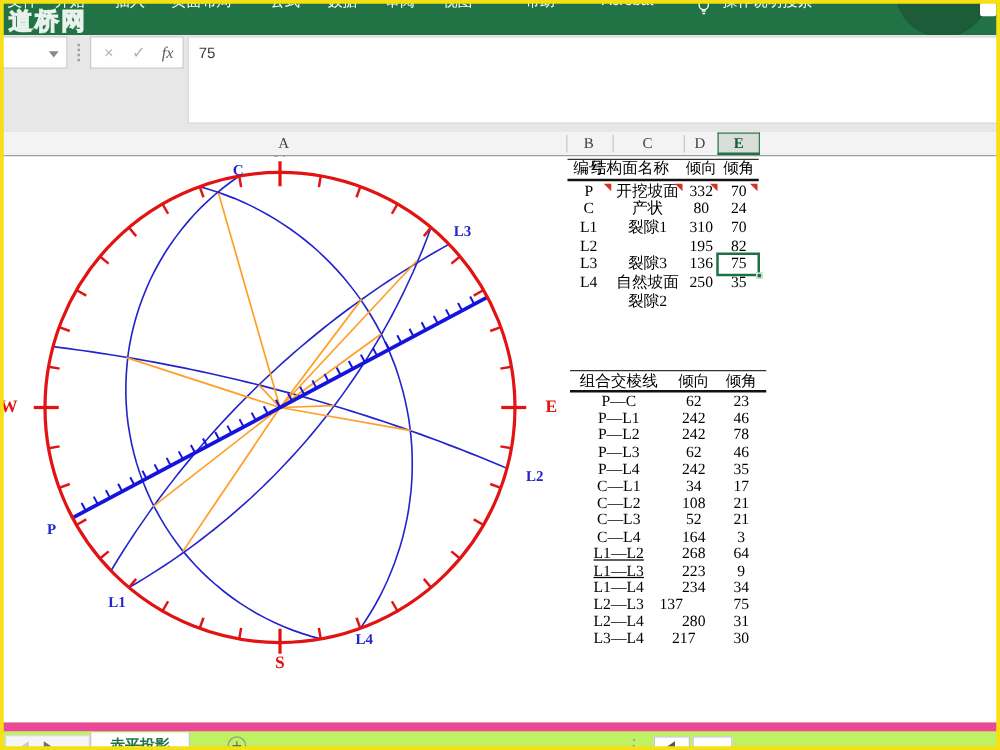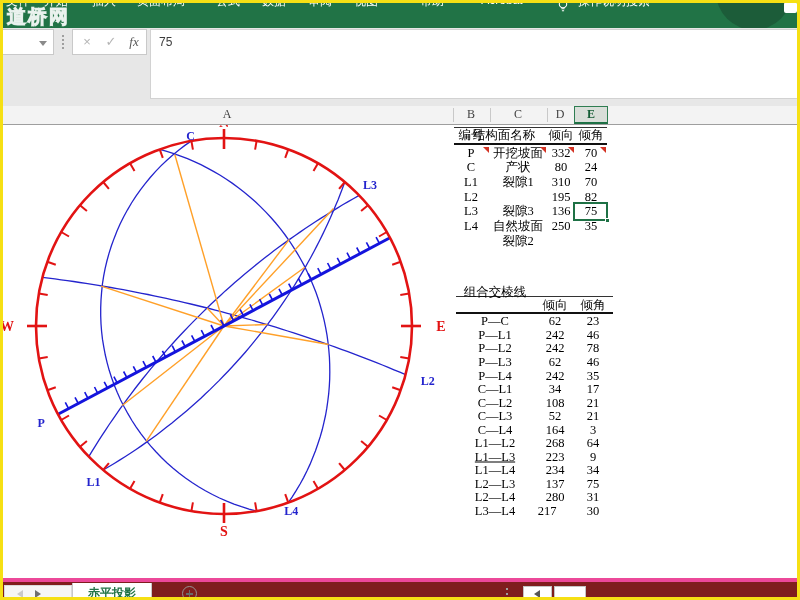--- a/index.html
+++ b/index.html
@@ -41,21 +41,21 @@
   #sheet{position:absolute;left:0;top:125px;width:800px;height:453px;background:#fff;}
   #stereonet{position:absolute;left:0;top:0;}
   #stereonet text{font-family:"Liberation Serif","DejaVu Serif",serif;}
   .cell{position:absolute;transform:translate(-50%,-50%);font:12.5px "Liberation Serif","DejaVu Serif",serif;color:#000;white-space:nowrap;}
   .hline{position:absolute;}
   .ctri{position:absolute;width:0;height:0;border-top:6px solid #d43324;border-left:6px solid transparent;}
   .sel-overlay{position:absolute;border:2px solid #1e7145;box-sizing:border-box;}
   .sel-handle{position:absolute;background:#1e7145;border:1px solid #fff;box-sizing:border-box;}
 
   
-  #tabbar{position:absolute;left:0;top:578px;width:800px;height:22px;background:#7f1d1d;border-top:4px solid #ec4899;box-sizing:border-box;z-index:4;}
+  #tabbar{position:absolute;left:0;top:578px;width:800px;height:22px;background:#bef264;border-top:7px solid #ec4899;box-sizing:border-box;z-index:4;}
   #tab-nav{position:absolute;left:4px;top:3px;width:68px;height:18px;background:#f6f6f6;border:1px solid #dadada;box-sizing:border-box;}
   .tri{width:0;height:0;position:absolute;}
   .tri-l{border-top:4px solid transparent;border-bottom:4px solid transparent;border-right:6px solid #c9c9c9;}
   .tri-r{border-top:4px solid transparent;border-bottom:4px solid transparent;border-left:6px solid #6f6f6f;}
   .tri-l.dark{border-right-color:#555;}
   #tab-nav .tri-l{left:12px;top:4px;} #tab-nav .tri-r{left:30px;top:4px;}
   #active-tab{position:absolute;left:72px;top:1px;width:80px;height:21px;background:#fff;border-left:1px solid #c8c8c8;border-right:1px solid #c8c8c8;box-sizing:border-box;text-align:center;}
   #active-tab span{font:bold 12px "Liberation Sans",sans-serif;color:#217346;line-height:20px;}
   #add-sheet{position:absolute;left:182px;top:4px;width:15px;height:15px;border:1px solid #949494;border-radius:50%;box-sizing:border-box;}
   .plus-h{position:absolute;left:3px;top:6px;width:7px;height:1.5px;background:#6a6a6a;}
@@ -256,21 +256,21 @@
       <div class="cell" style="left: 561px; top: 86.2px;">136</div>
       <div class="cell" style="left: 591px; top: 86.2px;">75</div>
       <div class="sel-overlay" style="left: 573px; top: 77.4px; width: 35px; height: 18.5px;"></div>
       <div class="sel-handle" style="left: 605px; top: 93.4px; width: 5px; height: 5px;"></div>
       <div class="cell" style="left: 471px; top: 100.8px;">L4</div>
       <div class="cell" style="left: 518px; top: 100.8px;">自然坡面</div>
       <div class="cell" style="left: 561px; top: 100.8px;">250</div>
       <div class="cell" style="left: 591px; top: 100.8px;">35</div>
       <div class="hline" style="left: 456px; top: 171px; width: 157px; height: 0px; border-top: 1px solid rgb(51, 51, 51);"></div>
       <div class="hline" style="left: 456px; top: 187px; width: 157px; height: 0px; border-top: 2px solid rgb(17, 17, 17);"></div>
-      <div class="cell" style="left: 495px; top: 167px;">组合交棱线</div>
+      <div class="cell" style="left: 495px; top: 180px;">组合交棱线</div>
       <div class="cell" style="left: 555px; top: 179.5px;">倾向</div>
       <div class="cell" style="left: 593px; top: 179.5px;">倾角</div>
       <div class="cell" style="left: 495px; top: 196.3px;">P—C</div>
       <div class="cell" style="left: 555px; top: 196.3px;">62</div>
       <div class="cell" style="left: 593px; top: 196.3px;">23</div>
       <div class="cell" style="left: 495px; top: 209.85px;">P—L1</div>
       <div class="cell" style="left: 555px; top: 209.85px;">242</div>
       <div class="cell" style="left: 593px; top: 209.85px;">46</div>
       <div class="cell" style="left: 495px; top: 223.4px;">P—L2</div>
       <div class="cell" style="left: 555px; top: 223.4px;">242</div>
@@ -286,31 +286,31 @@
       <div class="cell" style="left: 593px; top: 264.05px;">17</div>
       <div class="cell" style="left: 495px; top: 277.6px;">C—L2</div>
       <div class="cell" style="left: 555px; top: 277.6px;">108</div>
       <div class="cell" style="left: 593px; top: 277.6px;">21</div>
       <div class="cell" style="left: 495px; top: 291.15px;">C—L3</div>
       <div class="cell" style="left: 555px; top: 291.15px;">52</div>
       <div class="cell" style="left: 593px; top: 291.15px;">21</div>
       <div class="cell" style="left: 495px; top: 304.7px; text-align: right;">C—L4</div>
       <div class="cell" style="left: 555px; top: 304.7px;">164</div>
       <div class="cell" style="left: 593px; top: 304.7px;">3</div>
-      <div class="cell" style="left: 495px; top: 318.25px;">L1—L2</div>
+      <div class="cell" style="left: 495px; top: 318.25px; text-decoration: underline;">L1—L2</div>
       <div class="cell" style="left: 555px; top: 318.25px;">268</div>
       <div class="cell" style="left: 593px; top: 318.25px;">64</div>
       <div class="cell" style="left: 495px; top: 331.8px; text-decoration: underline;">L1—L3</div>
       <div class="cell" style="left: 555px; top: 331.8px;">223</div>
       <div class="cell" style="left: 593px; top: 331.8px;">9</div>
       <div class="cell" style="left: 495px; top: 345.35px;">L1—L4</div>
       <div class="cell" style="left: 555px; top: 345.35px;">234</div>
       <div class="cell" style="left: 593px; top: 345.35px;">34</div>
       <div class="cell" style="left: 495px; top: 358.9px;">L2—L3</div>
-      <div class="cell" style="left: 555px; top: 358.9px;">137</div>
+      <div class="cell" style="left: 537px; top: 358.9px;">137</div>
       <div class="cell" style="left: 593px; top: 358.9px;">75</div>
       <div class="cell" style="left: 495px; top: 372.45px;">L2—L4</div>
       <div class="cell" style="left: 555px; top: 372.45px;">280</div>
       <div class="cell" style="left: 593px; top: 372.45px;">31</div>
       <div class="cell" style="left: 495px; top: 386px;">L3—L4</div>
       <div class="cell" style="left: 547px; top: 386px;">217</div>
       <div class="cell" style="left: 593px; top: 386px;">30</div>
     </div>
 
   <div id="tabbar">

